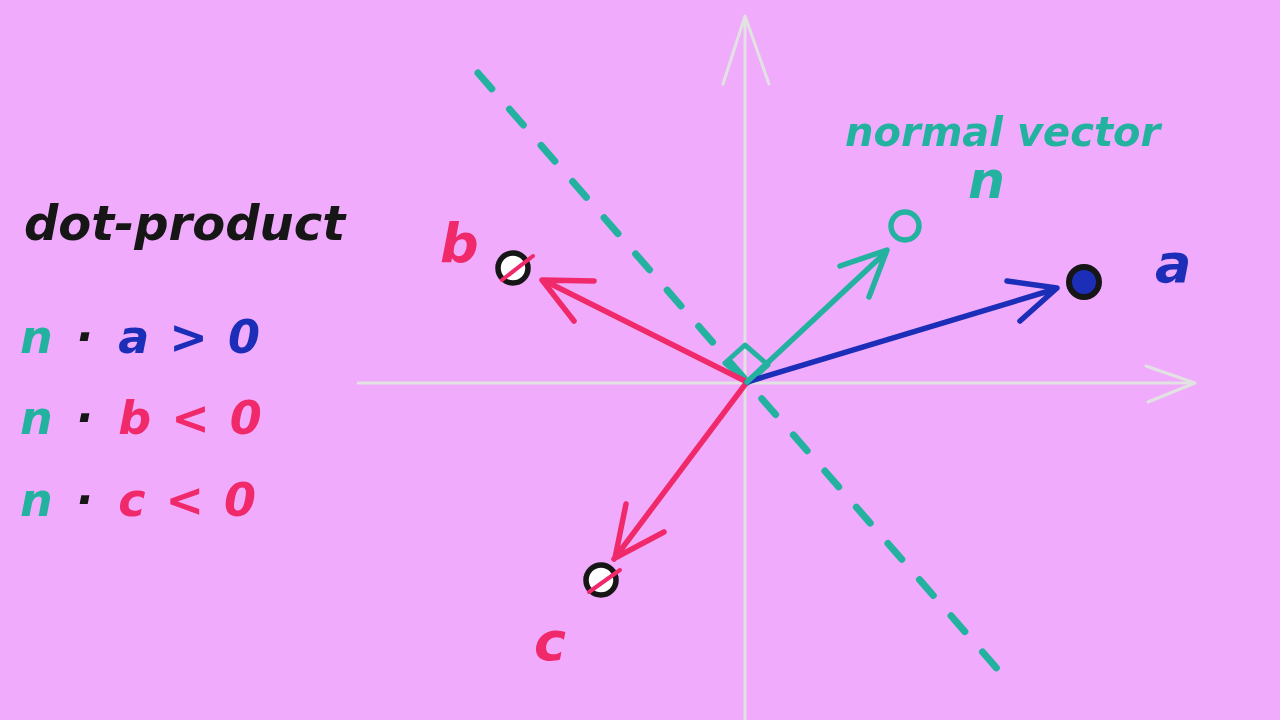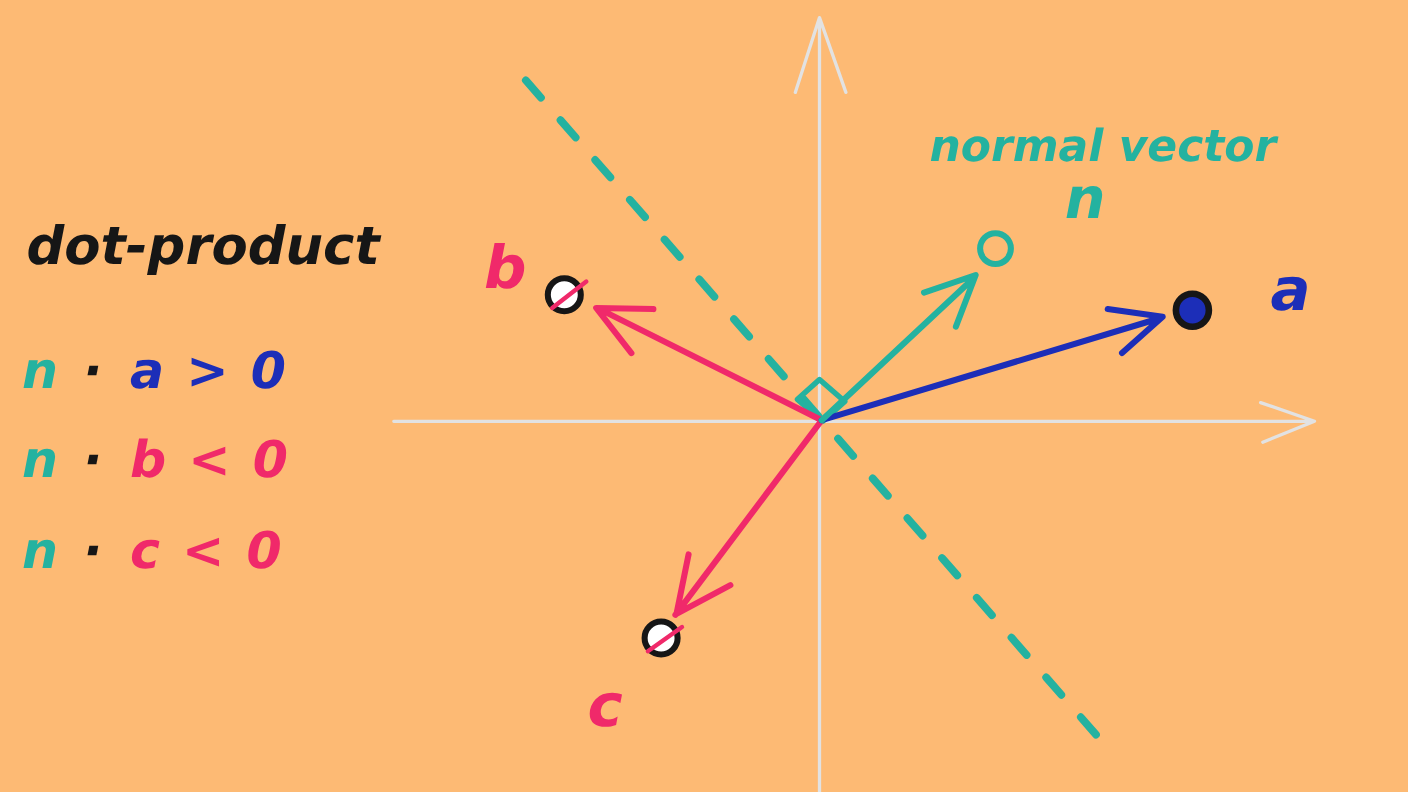--- a/index.html
+++ b/index.html
@@ -1,20 +1,20 @@
 <!DOCTYPE html>
 <html><head>
 <meta charset="utf-8">
 <style>
   html, body { margin: 0; padding: 0; background: #ffffff; }
   .stage {
     position: relative;
     width: 1280px;
     height: 720px;
-    background: #fdba74;
+    background: #f0abfc;
     overflow: hidden;
   }
   svg { display: block; }
   svg text {
     font-family: "DejaVu Sans", sans-serif;
     font-weight: bold;
     font-style: italic;
   }
   .hand-line { fill: none; stroke-linecap: round; stroke-linejoin: round; }
 </style>

